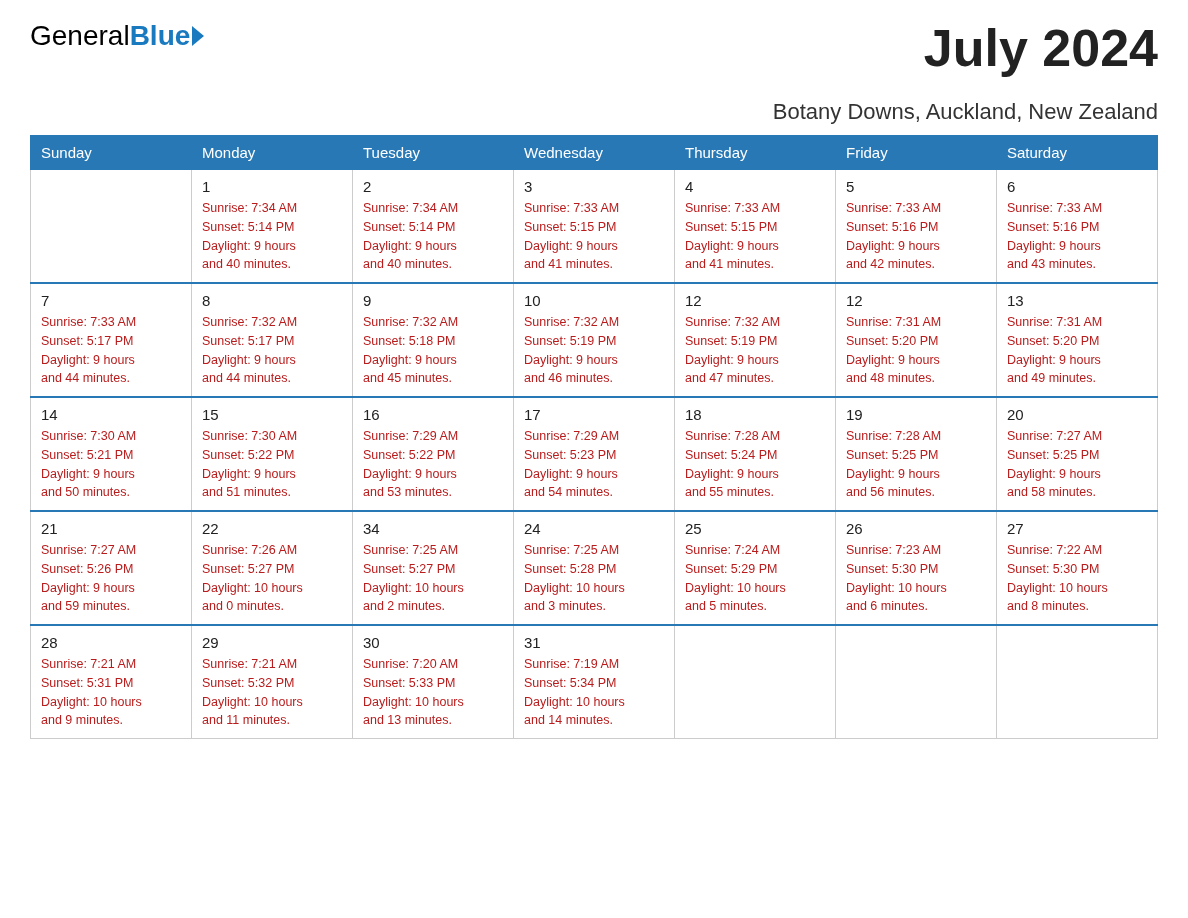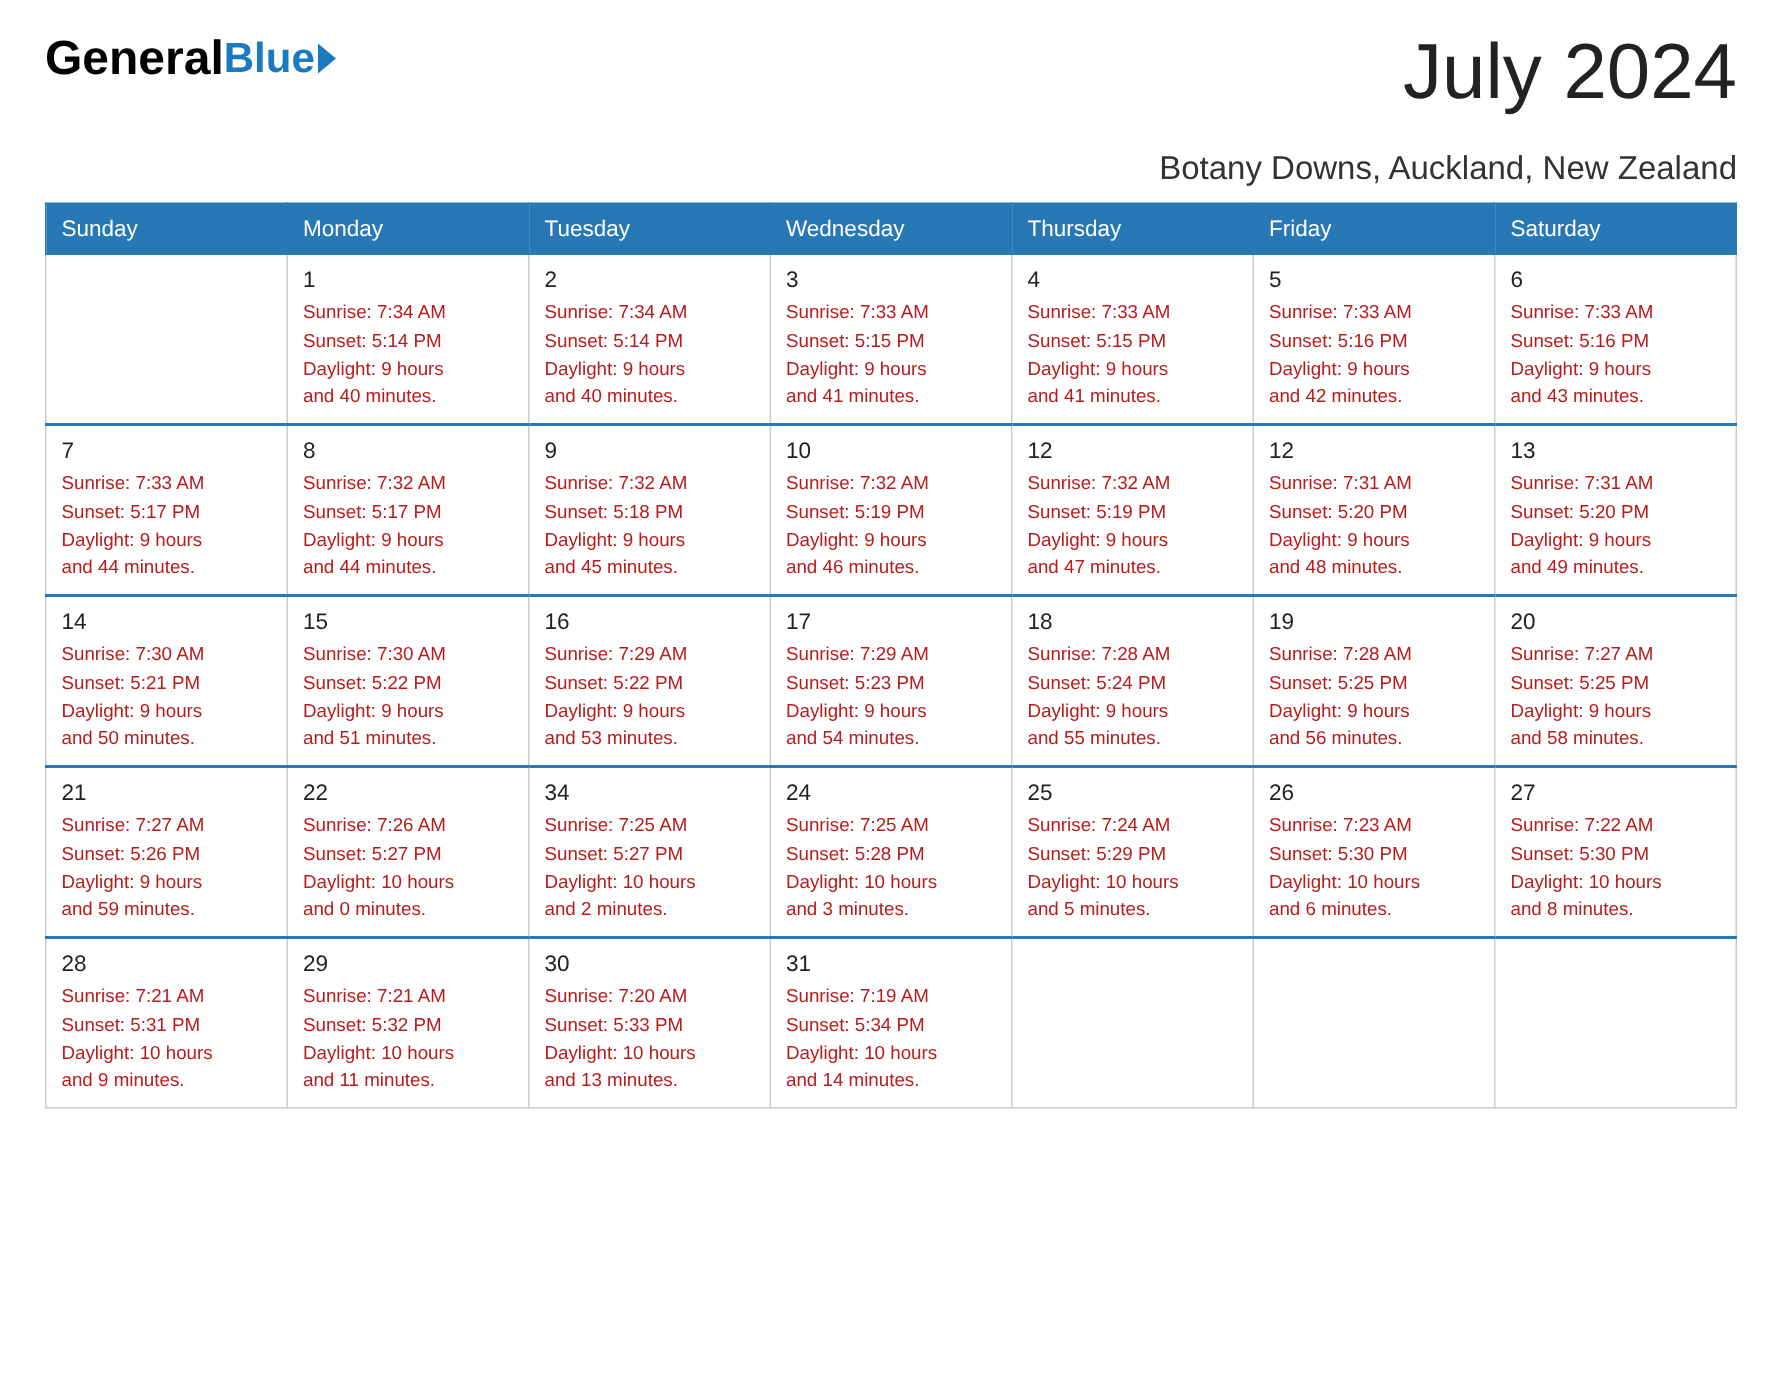--- a/index.html
+++ b/index.html
@@ -19,22 +19,22 @@
     .logo {
       display: flex;
       flex-direction: column;
       align-items: flex-start;
     }
     .logo-text {
       display: flex;
       align-items: center;
     }
     .logo-general {
-      font-size: 32px;
-      font-weight: bold;
+      font-size: 28px;
+      font-weight: normal;
       color: #000;
     }
     .logo-blue-part {
       display: flex;
       align-items: center;
     }
     .logo-blue {
       font-size: 28px;
       font-weight: bold;
       color: #1a7abf;
@@ -45,21 +45,21 @@
       border-left: 12px solid #1a7abf;
       border-top: 10px solid transparent;
       border-bottom: 10px solid transparent;
       margin-left: 2px;
     }
     .title-section {
       text-align: right;
     }
     .month-year {
       font-size: 52px;
-      font-weight: normal;
+      font-weight: bold;
       color: #222;
       line-height: 1.1;
     }
     .location {
       font-size: 22px;
       color: #333;
       margin-top: 22px;
     }
     .calendar {
       width: 100%;

